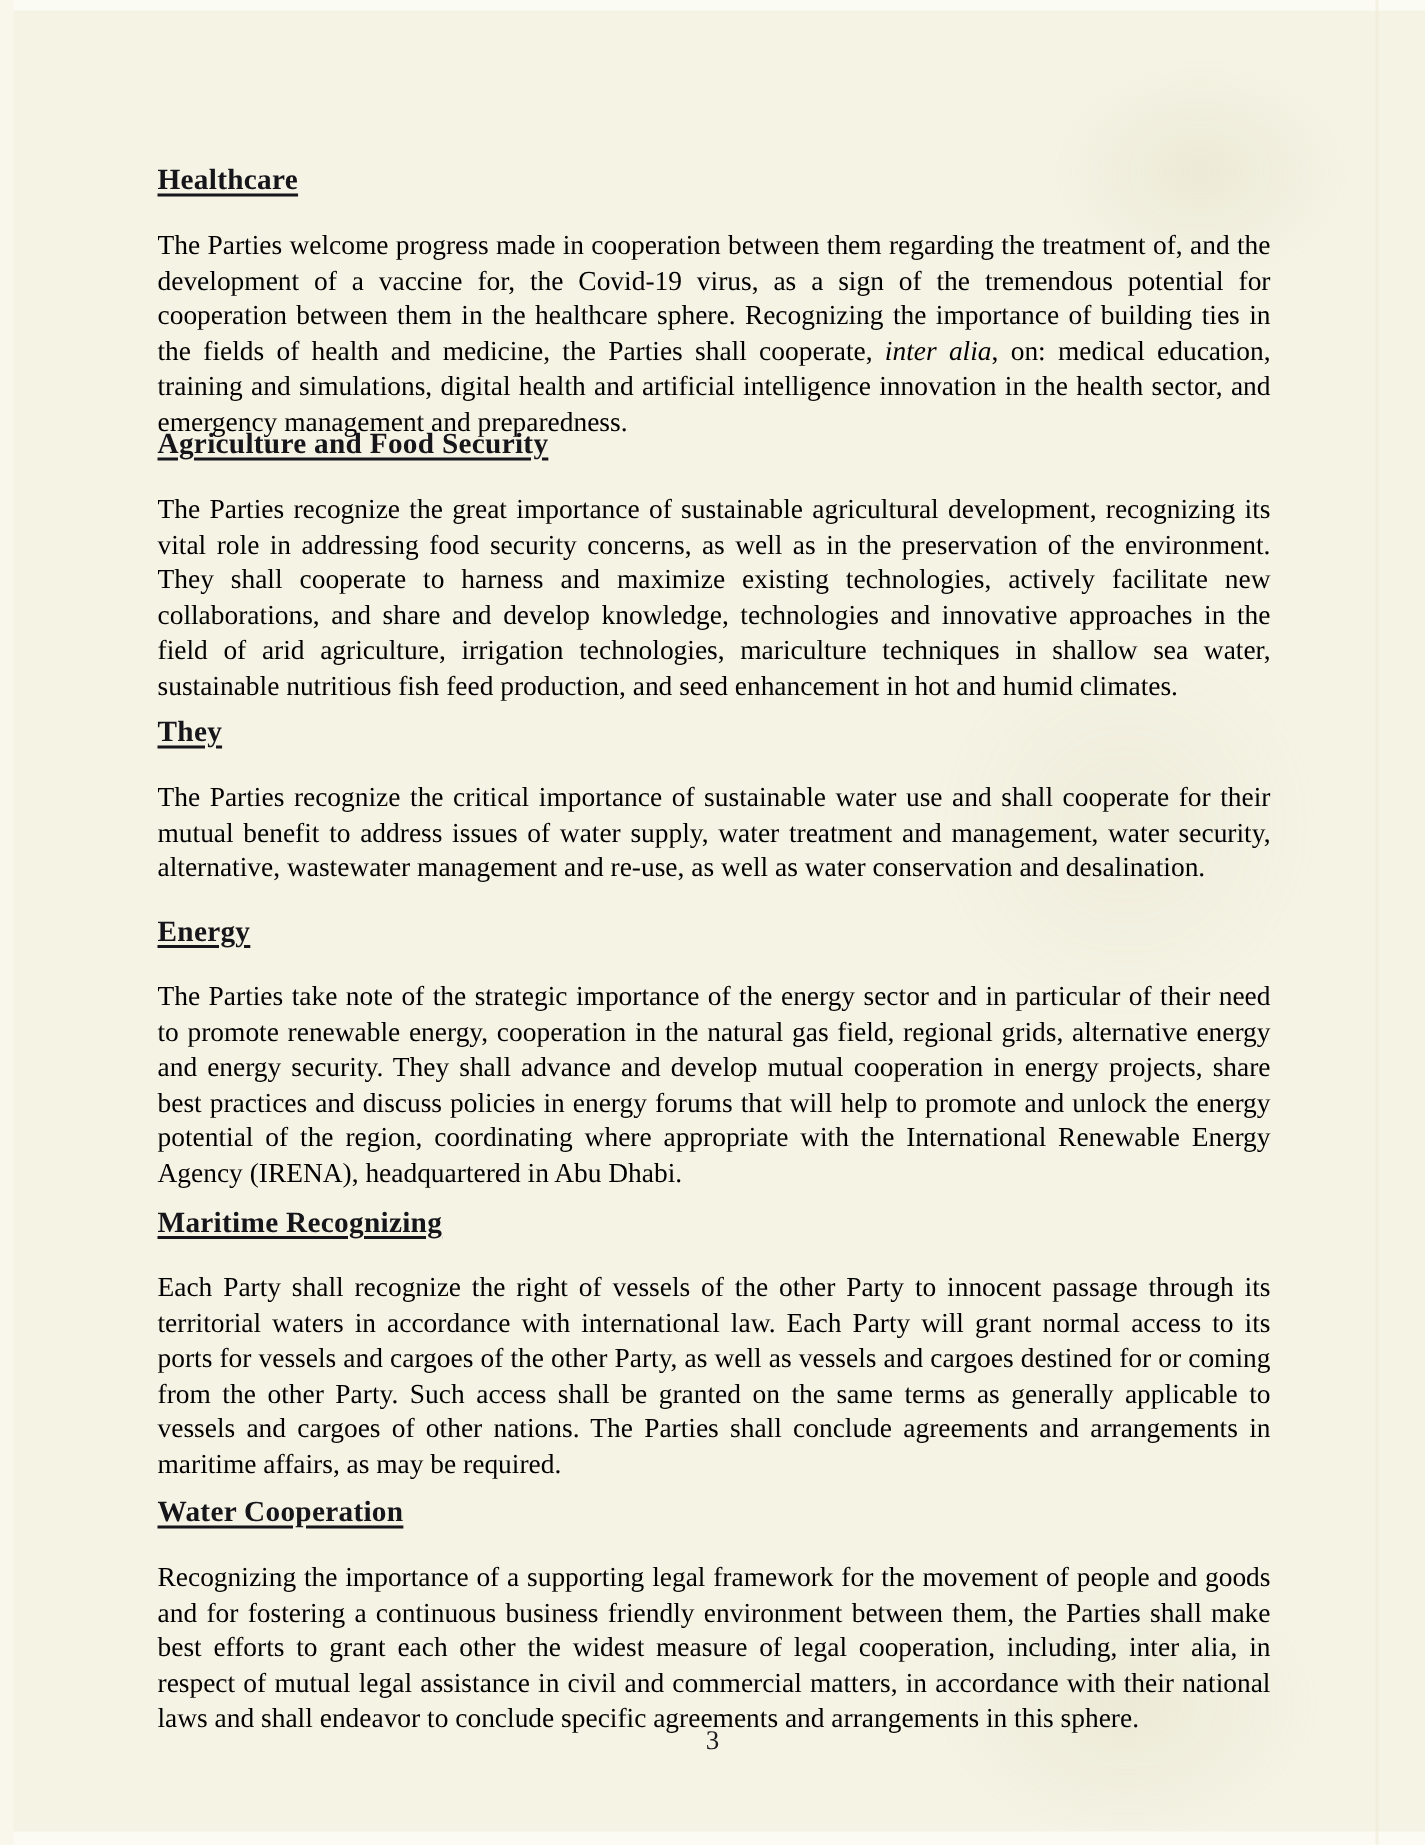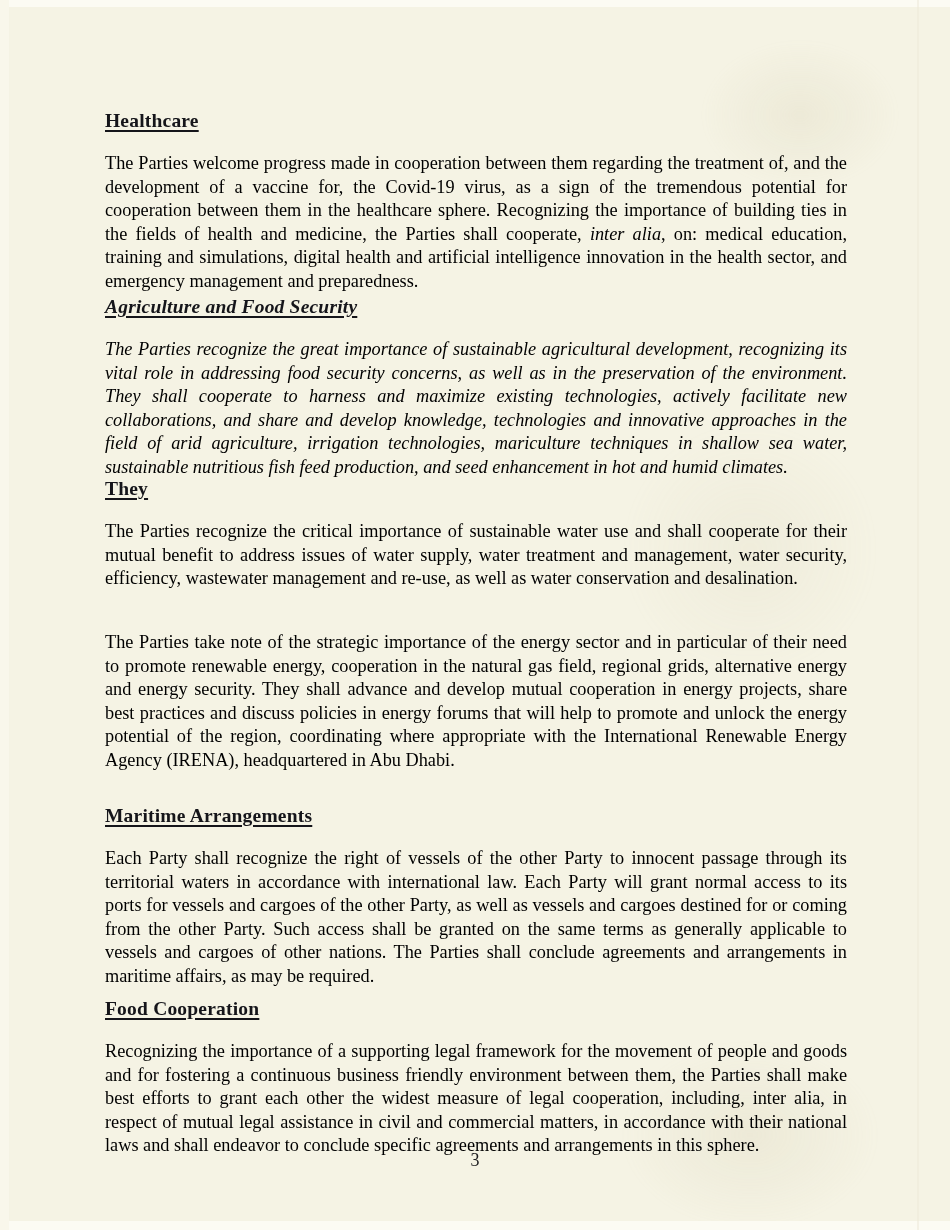--- a/index.html
+++ b/index.html
@@ -32,21 +32,21 @@
 
   .page-content {
     position: absolute;
     left: 105px;
     width: 742px;
     top: 0;
     height: 1230px;
   }
   .section { position: absolute; left: 0; right: 0; }
   .section-1 { top: 86px; margin-top: 24px; }
-  .section-2 { top: 296px; font-style: italic; }
+  .section-2 { top: 286px; }
   .section-3 { top: 478px; }
   .section-4 { top: 611px; }
   .section-5 { top: 805px; }
   .section-6 { top: 998px; }
 
   .heading {
     margin: 0;
     font-size: 19.5px;
     font-weight: bold;
     color: #15151a;
@@ -90,34 +90,35 @@
       <p class="body-para"><span>The Parties welcome progress made in cooperation between them regarding the treatment of, and the development of a vaccine for, the Covid-19 virus, as a sign of the tremendous potential for cooperation between them in the healthcare sphere. Recognizing the importance of building ties in the fields of health and medicine, the Parties shall cooperate, </span><span class="italic">inter alia</span><span>, on: medical education, training and simulations, digital health and artificial intelligence innovation in the health sector, and emergency management and preparedness.</span></p>
     </div>
 
     <div class="section section-2">
       <h2 class="heading">Agriculture and Food Security</h2>
       <p class="body-para"><span>The Parties recognize the great importance of sustainable agricultural development, recognizing its vital role in addressing food security concerns, as well as in the preservation of the environment. They shall cooperate to harness and maximize existing technologies, actively facilitate new collaborations, and share and develop knowledge, technologies and innovative approaches in the field of arid agriculture, irrigation technologies, mariculture techniques in shallow sea water, sustainable nutritious fish feed production, and seed enhancement in hot and humid climates.</span></p>
     </div>
 
     <div class="section section-3">
       <h2 class="heading">They</h2>
-      <p class="body-para"><span>The Parties recognize the critical importance of sustainable water use and shall cooperate for their mutual benefit to address issues of water supply, water treatment and management, water security, efficiency, wastewater management and re-use, as well as water conservation and desalination.</span></p>
+      <p class="body-para"><span>The Parties recognize the critical importance of sustainable water use and shall cooperate for their mutual benefit to address issues of water supply, water treatment and management, water security, alternative, wastewater management and re-use, as well as water conservation and desalination.</span></p>
     </div>
 
     <div class="section section-4">
+      <h2 class="heading">Energy</h2>
       <p class="body-para"><span>The Parties take note of the strategic importance of the energy sector and in particular of their need to promote renewable energy, cooperation in the natural gas field, regional grids, alternative energy and energy security. They shall advance and develop mutual cooperation in energy projects, share best practices and discuss policies in energy forums that will help to promote and unlock the energy potential of the region, coordinating where appropriate with the International Renewable Energy Agency (IRENA), headquartered in Abu Dhabi.</span></p>
     </div>
 
     <div class="section section-5">
-      <h2 class="heading">Maritime Arrangements</h2>
+      <h2 class="heading">Maritime Recognizing</h2>
       <p class="body-para"><span>Each Party shall recognize the right of vessels of the other Party to innocent passage through its territorial waters in accordance with international law. Each Party will grant normal access to its ports for vessels and cargoes of the other Party, as well as vessels and cargoes destined for or coming from the other Party. Such access shall be granted on the same terms as generally applicable to vessels and cargoes of other nations. The Parties shall conclude agreements and arrangements in maritime affairs, as may be required.</span></p>
     </div>
 
     <div class="section section-6">
-      <h2 class="heading">Food Cooperation</h2>
+      <h2 class="heading">Water Cooperation</h2>
       <p class="body-para"><span>Recognizing the importance of a supporting legal framework for the movement of people and goods and for fostering a continuous business friendly environment between them, the Parties shall make best efforts to grant each other the widest measure of legal cooperation, including, inter alia, in respect of mutual legal assistance in civil and commercial matters, in accordance with their national laws and shall endeavor to conclude specific agreements and arrangements in this sphere.</span></p>
     </div>
 
   </div>
 
   <div class="page-number">3</div>
 
   <div class="scan-edge-top"></div>
   <div class="scan-edge-bottom"></div>
   <div class="scan-edge-left"></div>

